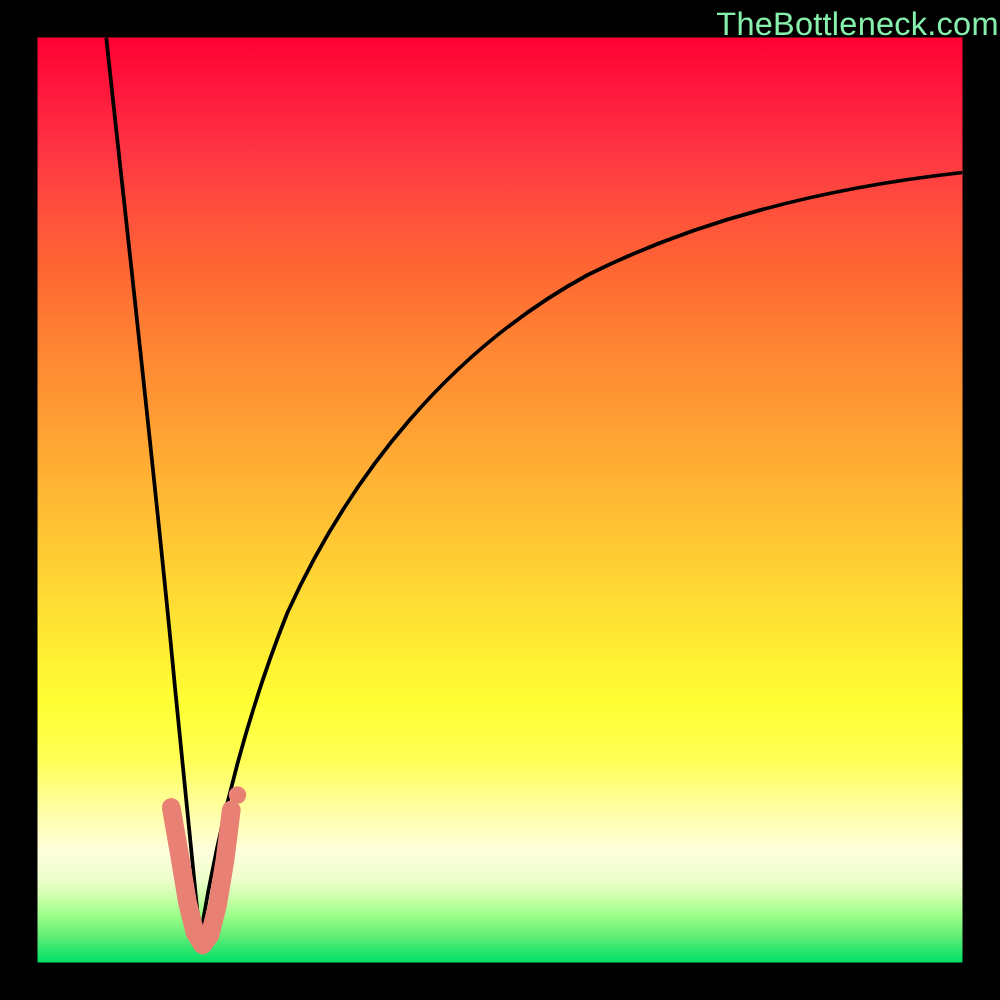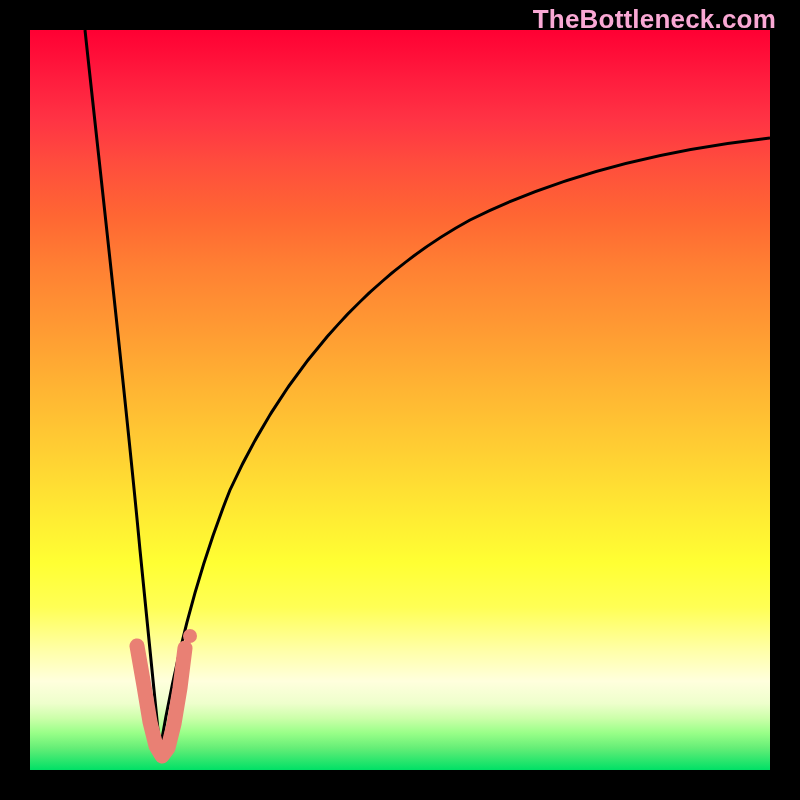--- a/index.html
+++ b/index.html
@@ -40,25 +40,25 @@
       #eeffcc 91%,
       #ccffaa 93%,
       #99ff88 95%,
       #66ee77 97%,
       #00e066 100%
     );
   }
   .watermark {
     position: absolute;
     top: 4px;
-    right: 24px;
+    right: 1px;
     font-family: Arial, Helvetica, sans-serif;
     font-size: 26px;
-    font-weight: 700;
-    color: #f9a8d4;
+    font-weight: 400;
+    color: #86efac;
     letter-spacing: 0.2px;
     user-select: none;
   }
   svg.curves {
     position: absolute;
     left: 0;
     top: 0;
     width: 740px;
     height: 740px;
   }

